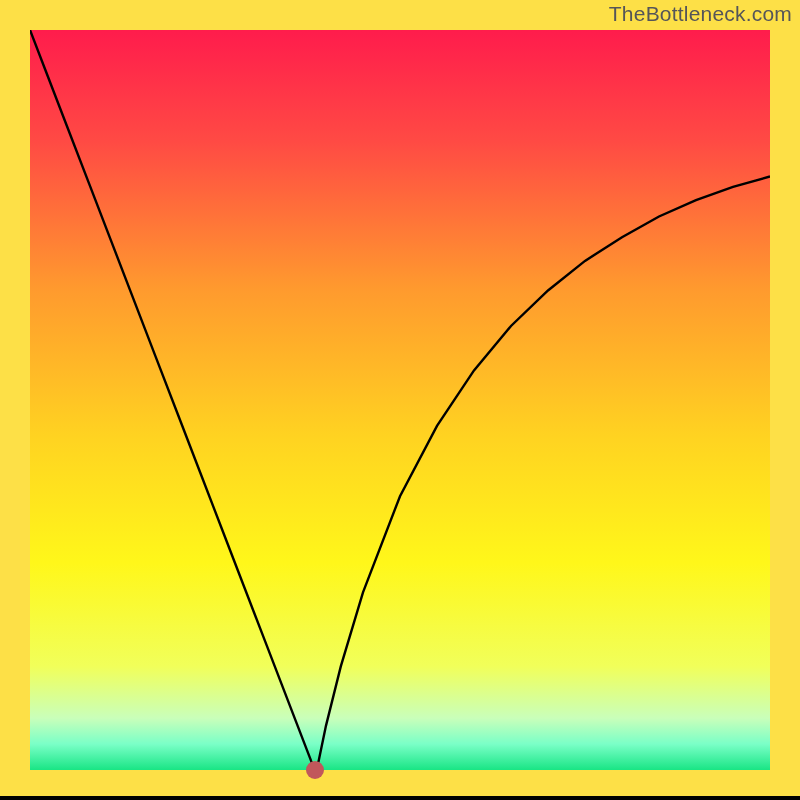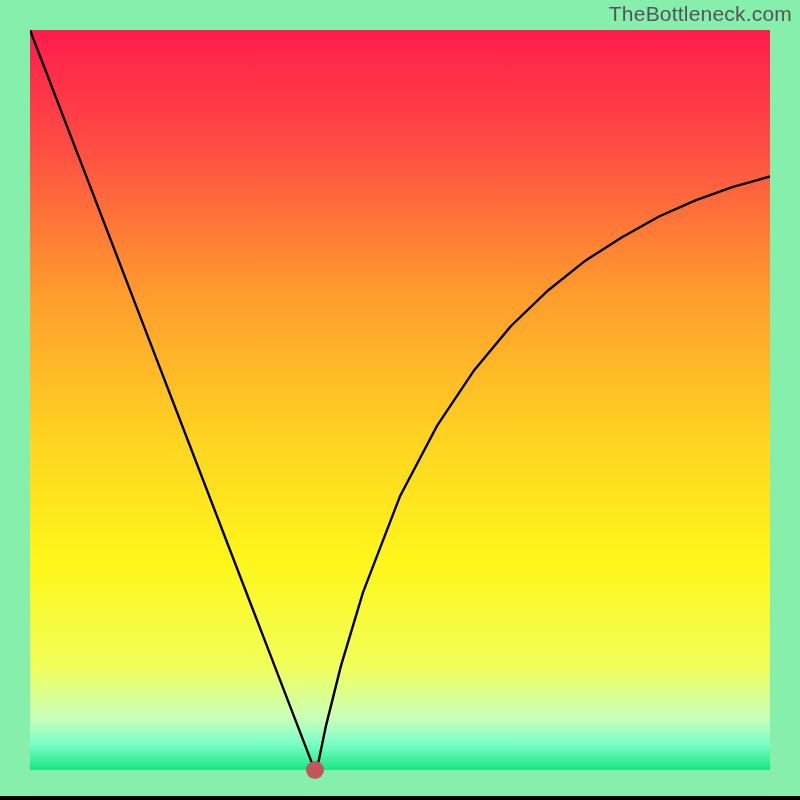--- a/index.html
+++ b/index.html
@@ -8,21 +8,21 @@
     width: 800px;
     height: 800px;
     overflow: hidden;
     background: #000;
     font-family: Arial, Helvetica, sans-serif;
   }
   .frame {
     position: relative;
     width: 800px;
     height: 796px;
-    background: #86efac;
+    background: #fde047;
     text-decoration: underline;
   }
   .plot {
     position: absolute;
     left: 30px;
     top: 30px;
     width: 740px;
     height: 740px;
     
   }

